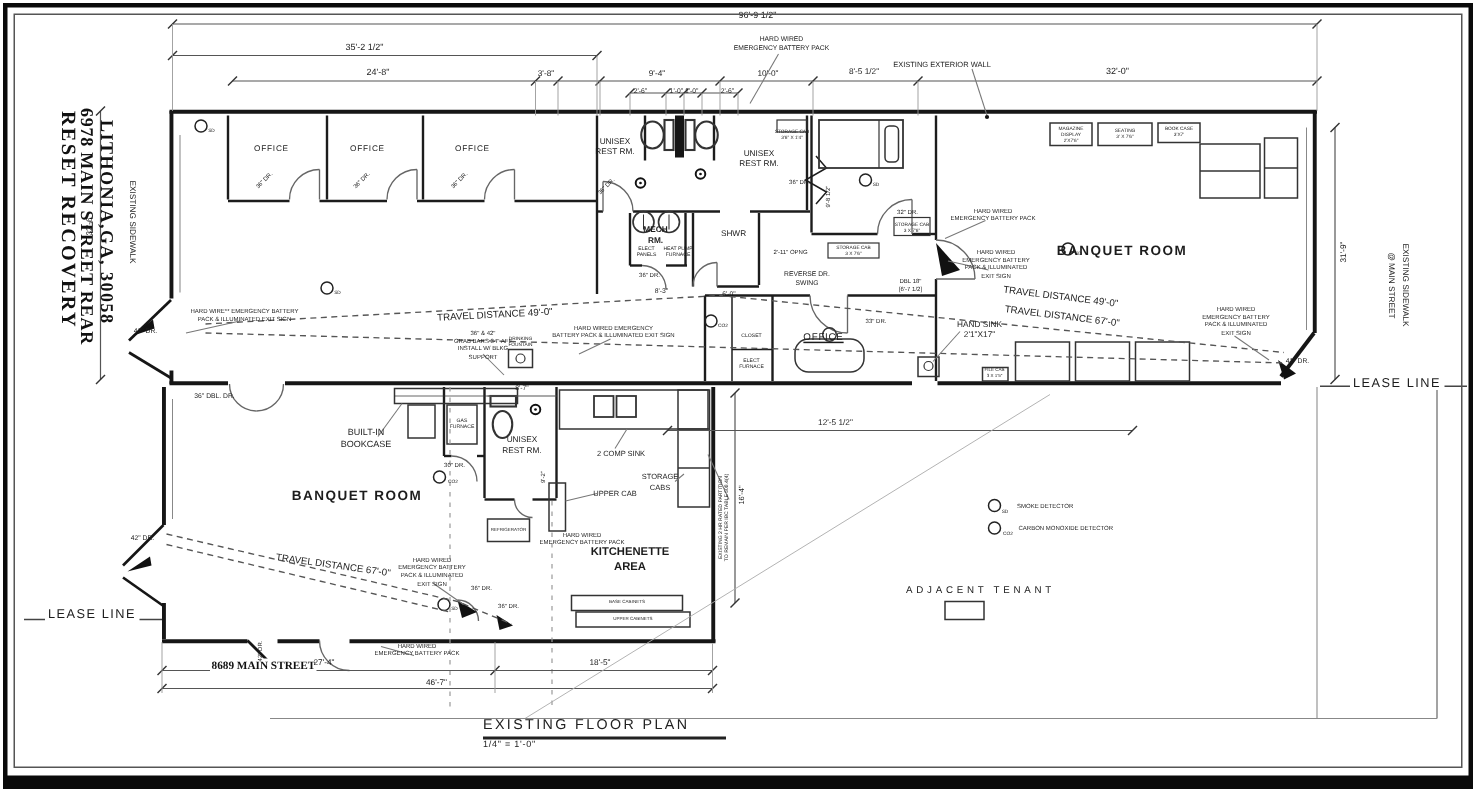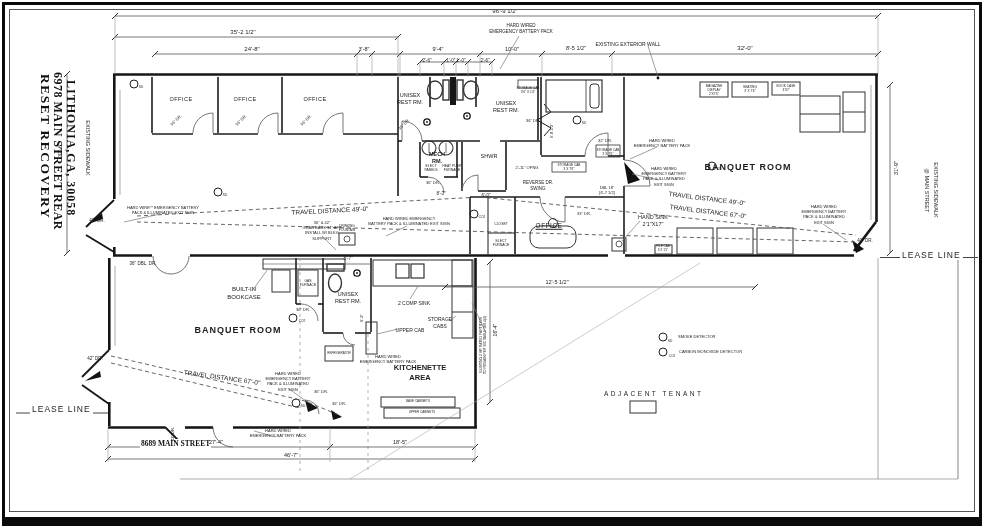--- a/index.html
+++ b/index.html
@@ -321,20 +321,25 @@
   <div class="tb-line" style="left:50px;top:72px;font-size:12px;letter-spacing:0.5px;">6978 MAIN STREET REAR</div>
   <div class="tb-line" style="left:63px;top:80px;font-size:12px;letter-spacing:1px;">LITHONIA,GA, 30058</div>
 
   <div class="lease" style="left:30px;top:404px;">LEASE LINE</div>
   <div class="lease" style="left:900px;top:250px;">LEASE LINE</div>
 
   <div class="street" style="left:140px;top:439px;">8689 MAIN STREET</div>
 
   <div class="adjacent" style="left:604px;top:390px;">ADJACENT TENANT</div>
 
+  <div class="title-area">
+    <div class="title-main">EXISTING FLOOR PLAN</div>
+    <div class="title-rule"></div>
+    <div class="title-scale">1/4" = 1'-0"</div>
+  </div>
 
   <div style="position:absolute;inset:0;">
       <div class="ann" style="left: 505px; top: 12px; font-size: 6px; transform: translate(-50%, -50%);">96'-9 1/2"</div>
       <div class="ann" style="left: 243px; top: 33px; font-size: 6px; transform: translate(-50%, -50%);">35'-2 1/2"</div>
       <div class="ann" style="left: 252px; top: 50px; font-size: 6px; transform: translate(-50%, -50%);">24'-8"</div>
       <div class="ann" style="left: 364px; top: 50px; font-size: 5.5px; transform: translate(-50%, -50%);">3'-8"</div>
       <div class="ann" style="left: 438px; top: 50px; font-size: 5.5px; transform: translate(-50%, -50%);">9'-4"</div>
       <div class="ann" style="left: 512px; top: 50px; font-size: 5.5px; transform: translate(-50%, -50%);">10'-0"</div>
       <div class="ann" style="left: 576px; top: 49px; font-size: 5.5px; transform: translate(-50%, -50%);">8'-5 1/2"</div>
       <div class="ann" style="left: 745px; top: 49px; font-size: 6px; transform: translate(-50%, -50%);">32'-0"</div>

